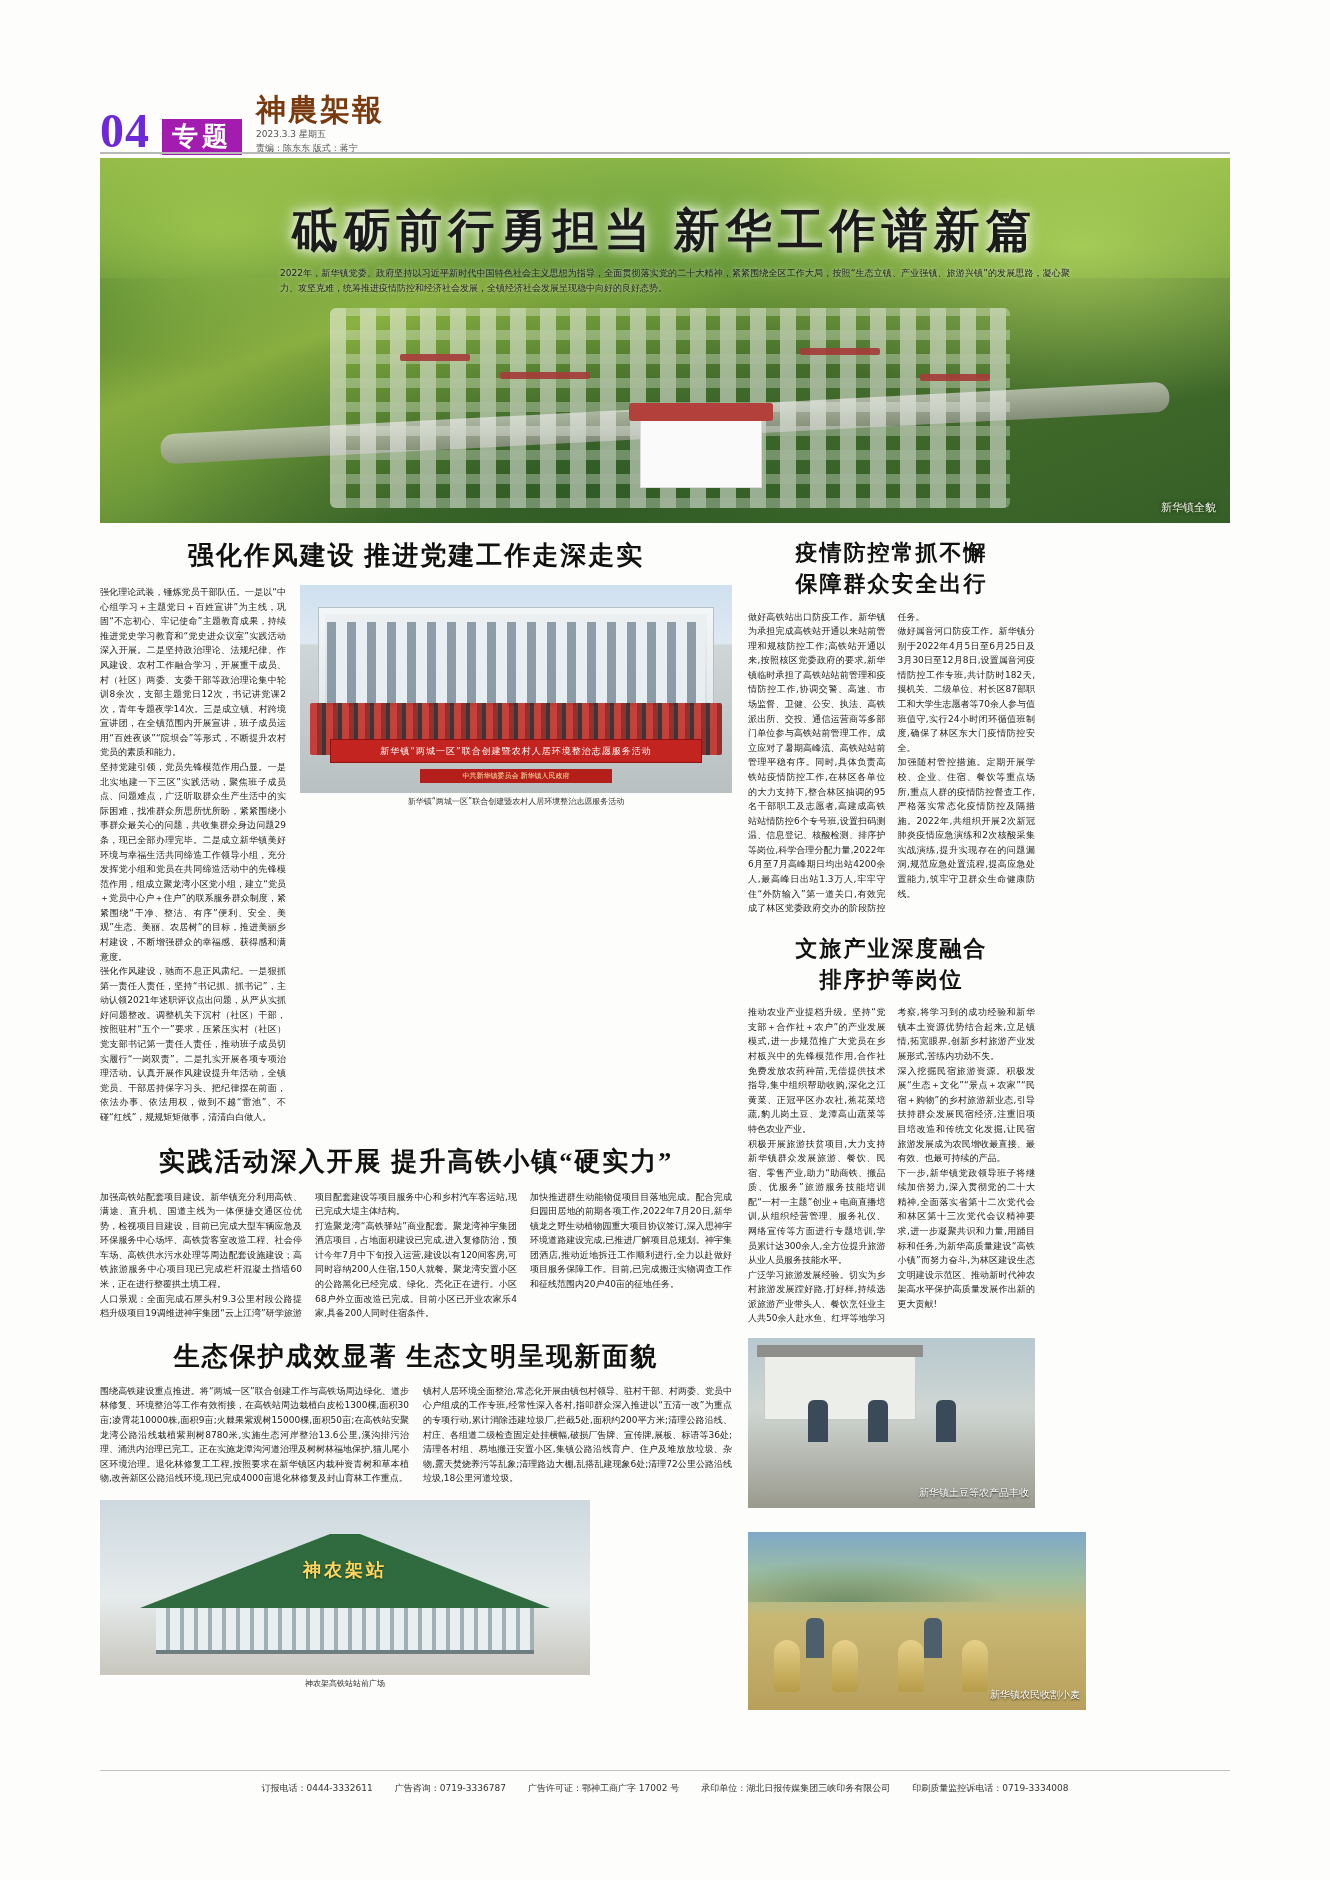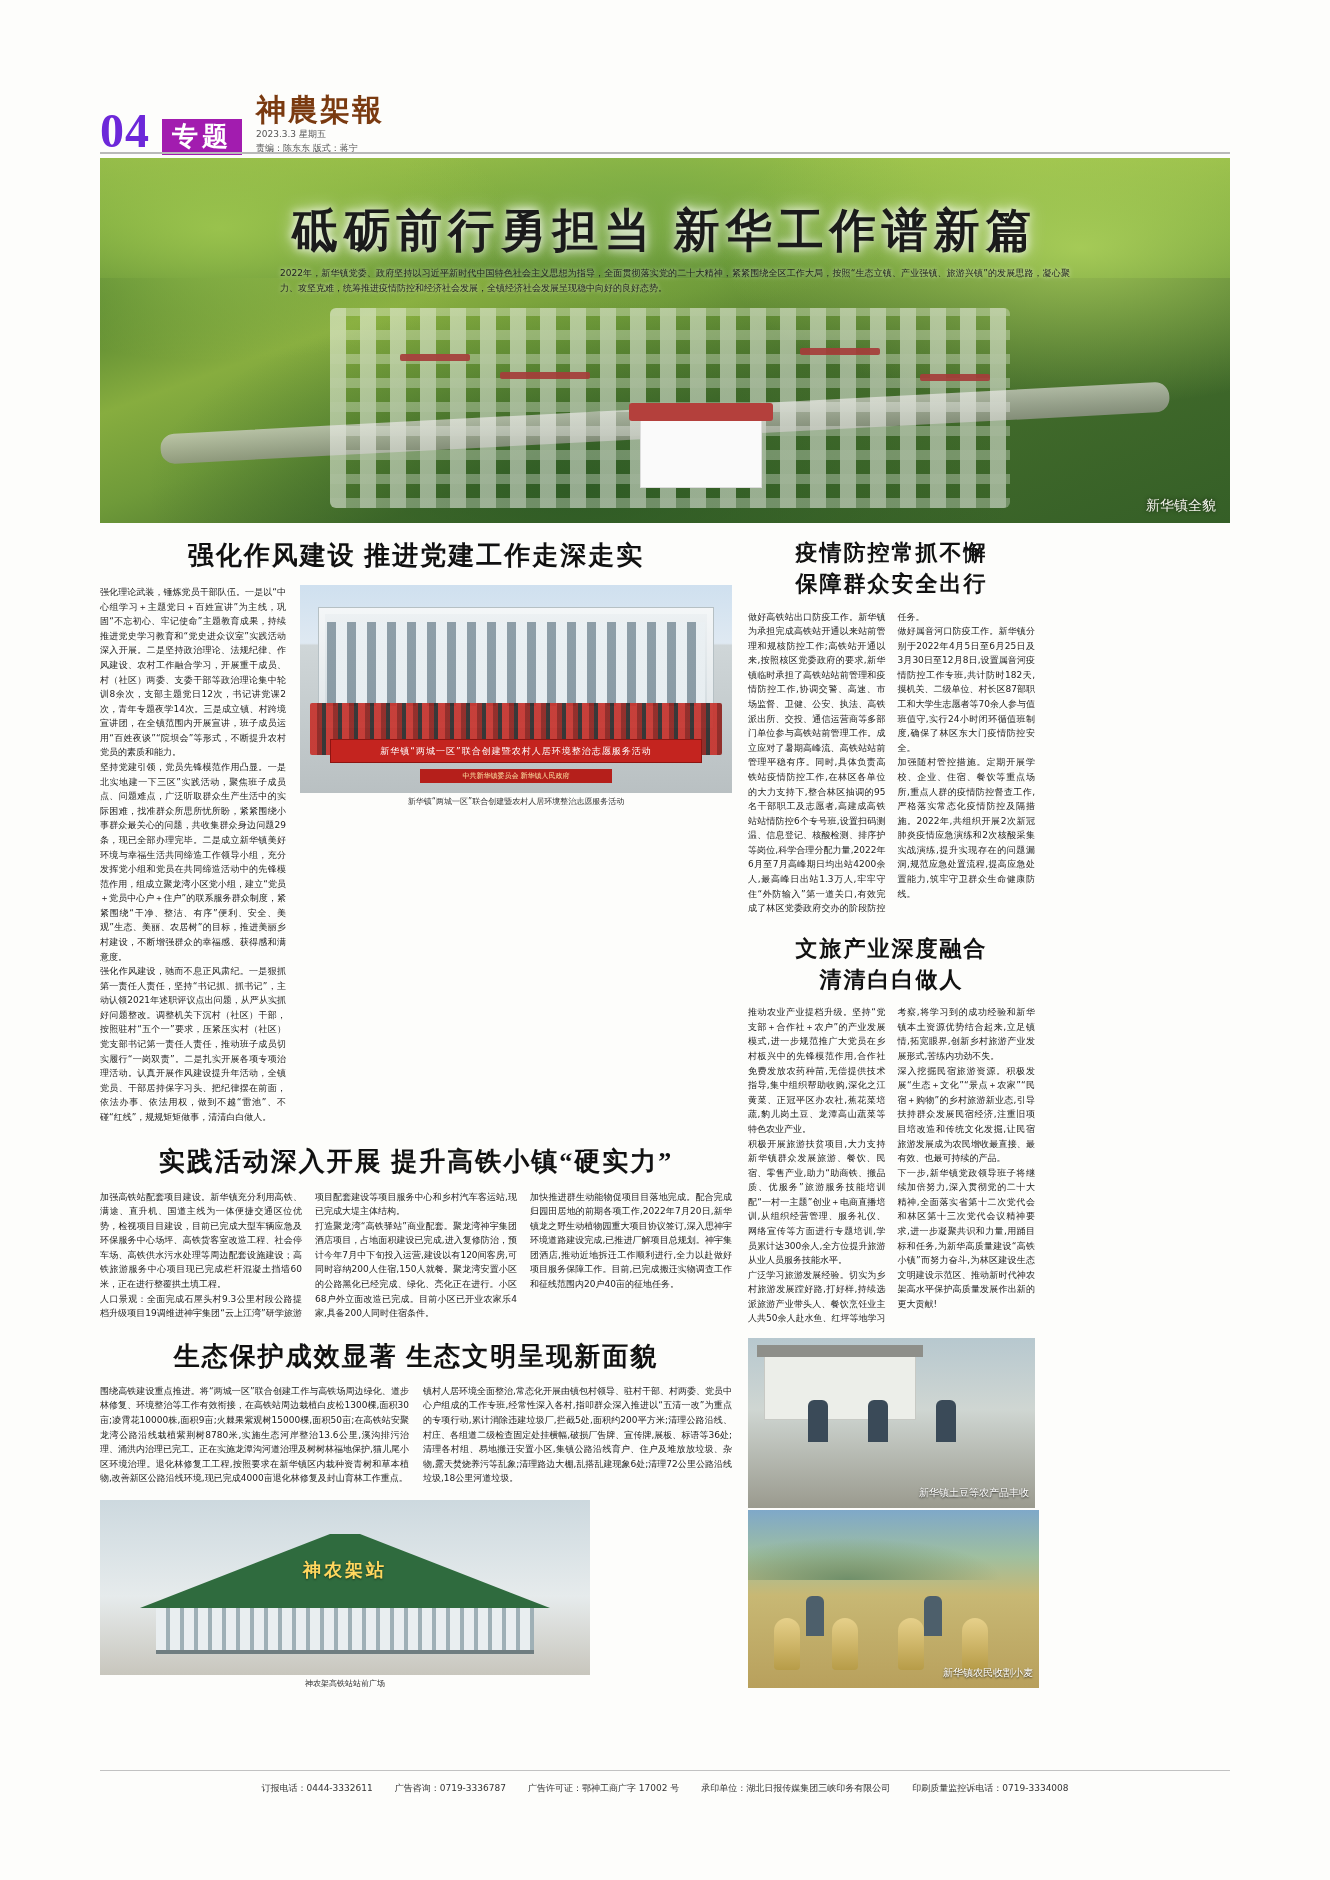--- a/index.html
+++ b/index.html
@@ -90,21 +90,21 @@
     font-family:"Liberation Serif",serif;font-weight:bold;
     font-size:46px;letter-spacing:6px;color:#1b1b1b;
     text-shadow:0 0 8px rgba(255,255,255,.95),0 0 18px rgba(255,255,255,.8);
   }
   .hero-sub{
     position:absolute;left:180px;top:108px;width:790px;
     font-size:9.5px;line-height:1.7;color:#1d2d14;text-align:justify;
     text-shadow:0 0 5px rgba(255,255,255,.8);
   }
   .hero-credit{
-    position:absolute;right:14px;bottom:8px;font-size:14px;color:#f2f2ea;
+    position:absolute;right:14px;bottom:8px;font-size:11px;color:#f2f2ea;
     text-shadow:0 0 4px rgba(0,0,0,.7);
   }
   
   .col-left{position:absolute;left:100px;top:538px;width:632px;}
   .col-right{position:absolute;left:748px;top:538px;width:287px;}
 
   .headline{
     font-family:"Liberation Serif",serif;font-weight:bold;color:#111;
     text-align:center;letter-spacing:2px;
   }
@@ -296,39 +296,39 @@
   </div>
 
   <div class="col-right">
     <div class="headline h-col">疫情防控常抓不懈</div>
     <div class="headline h-col">保障群众安全出行</div>
     <div class="body-text cols2r" style="margin-top:10px;white-space:pre-line;">做好高铁站出口防疫工作。新华镇为承担完成高铁站开通以来站前管理和规核防控工作;高铁站开通以来,按照核区党委政府的要求,新华镇临时承担了高铁站站前管理和疫情防控工作,协调交警、高速、市场监督、卫健、公安、执法、高铁派出所、交投、通信运营商等多部门单位参与高铁站前管理工作。成立应对了暑期高峰流、高铁站站前管理平稳有序。同时,具体负责高铁站疫情防控工作,在林区各单位的大力支持下,整合林区抽调的95名干部职工及志愿者,高建成高铁站站情防控6个专号班,设置扫码测温、信息登记、核酸检测、排序护等岗位,科学合理分配力量,2022年6月至7月高峰期日均出站4200余人,最高峰日出站1.3万人,牢牢守住“外防输入”第一道关口,有效完成了林区党委政府交办的阶段防控任务。
 做好属音河口防疫工作。新华镇分别于2022年4月5日至6月25日及3月30日至12月8日,设置属音河疫情防控工作专班,共计防时182天,摸机关、二级单位、村长区87部职工和大学生志愿者等70余人参与值班值守,实行24小时闭环循值班制度,确保了林区东大门疫情防控安全。
 加强随村管控措施。定期开展学校、企业、住宿、餐饮等重点场所,重点人群的疫情防控督查工作,严格落实常态化疫情防控及隔措施。2022年,共组织开展2次新冠肺炎疫情应急演练和2次核酸采集实战演练,提升实现存在的问题漏洞,规范应急处置流程,提高应急处置能力,筑牢守卫群众生命健康防线。</div>
 
     <div class="headline h-col" style="margin-top:18px;">文旅产业深度融合</div>
-    <div class="headline h-col">清清白白做人</div>
+    <div class="headline h-col">排序护等岗位</div>
     <div class="body-text cols2r" style="margin-top:10px;white-space:pre-line;">推动农业产业提档升级。坚持“党支部＋合作社＋农户”的产业发展模式,进一步规范推广大党员在乡村板兴中的先锋模范作用,合作社免费发放农药种苗,无偿提供技术指导,集中组织帮助收购,深化之江黄菜、正冠平区办农社,蕉花菜培蔬,豹儿岗土豆、龙潭高山蔬菜等特色农业产业。
 积极开展旅游扶贫项目,大力支持新华镇群众发展旅游、餐饮、民宿、零售产业,助力“助商铁、搬品质、优服务”旅游服务技能培训配“一村一主题”创业＋电商直播培训,从组织经营管理、服务礼仪、网络宣传等方面进行专题培训,学员累计达300余人,全方位提升旅游从业人员服务技能水平。
 广泛学习旅游发展经验。切实为乡村旅游发展蹚好路,打好样,持续选派旅游产业带头人、餐饮烹饪业主人共50余人赴水鱼、红坪等地学习考察,将学习到的成功经验和新华镇本土资源优势结合起来,立足镇情,拓宽眼界,创新乡村旅游产业发展形式,苦练内功劲不失。
 深入挖掘民宿旅游资源。积极发展“生态＋文化”“景点＋农家”“民宿＋购物”的乡村旅游新业态,引导扶持群众发展民宿经济,注重旧项目培改造和传统文化发掘,让民宿旅游发展成为农民增收最直接、最有效、也最可持续的产品。
 下一步,新华镇党政领导班子将继续加倍努力,深入贯彻党的二十大精神,全面落实省第十二次党代会和林区第十三次党代会议精神要求,进一步凝聚共识和力量,用踊目标和任务,为新华高质量建设“高铁小镇”而努力奋斗,为林区建设生态文明建设示范区、推动新时代神农架高水平保护高质量发展作出新的更大贡献!</div>
 
     <div style="margin-top:12px;width:287px;">
       <div class="photo ph-market">
         <div class="house"></div>
         <div class="person" style="left:60px;"></div>
         <div class="person" style="left:120px;"></div>
         <div class="person" style="left:188px;"></div>
         <div class="crates"></div>
         <div class="photo-credit">新华镇土豆等农产品丰收</div>
       </div>
     </div>
 
-    <div style="margin-top:2px;width:291px;">
+    <div style="margin-top:24px;width:338px;">
       <div class="photo ph-harvest">
         <div class="mount"></div>
         <div class="sheaf" style="left:26px;"></div>
         <div class="sheaf" style="left:84px;"></div>
         <div class="sheaf" style="left:150px;"></div>
         <div class="sheaf" style="left:214px;"></div>
         <div class="worker" style="left:58px;"></div>
         <div class="worker" style="left:176px;"></div>
         <div class="photo-credit">新华镇农民收割小麦</div>
       </div>

